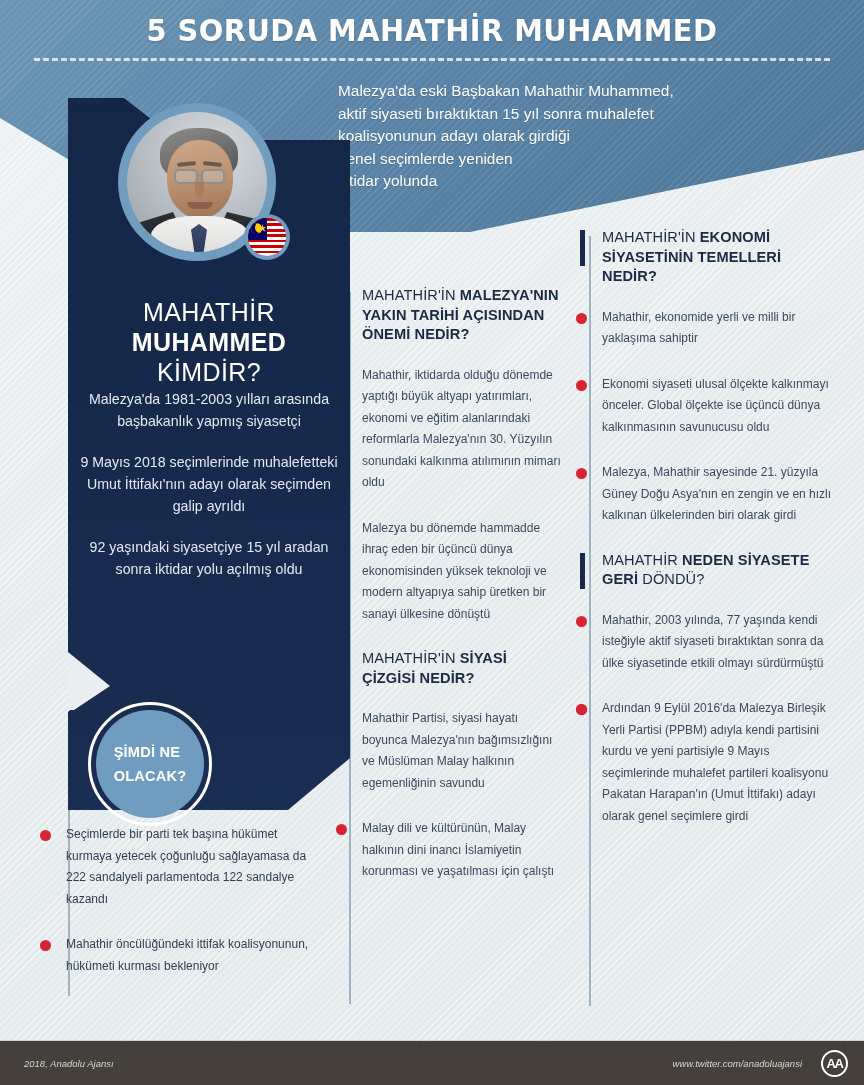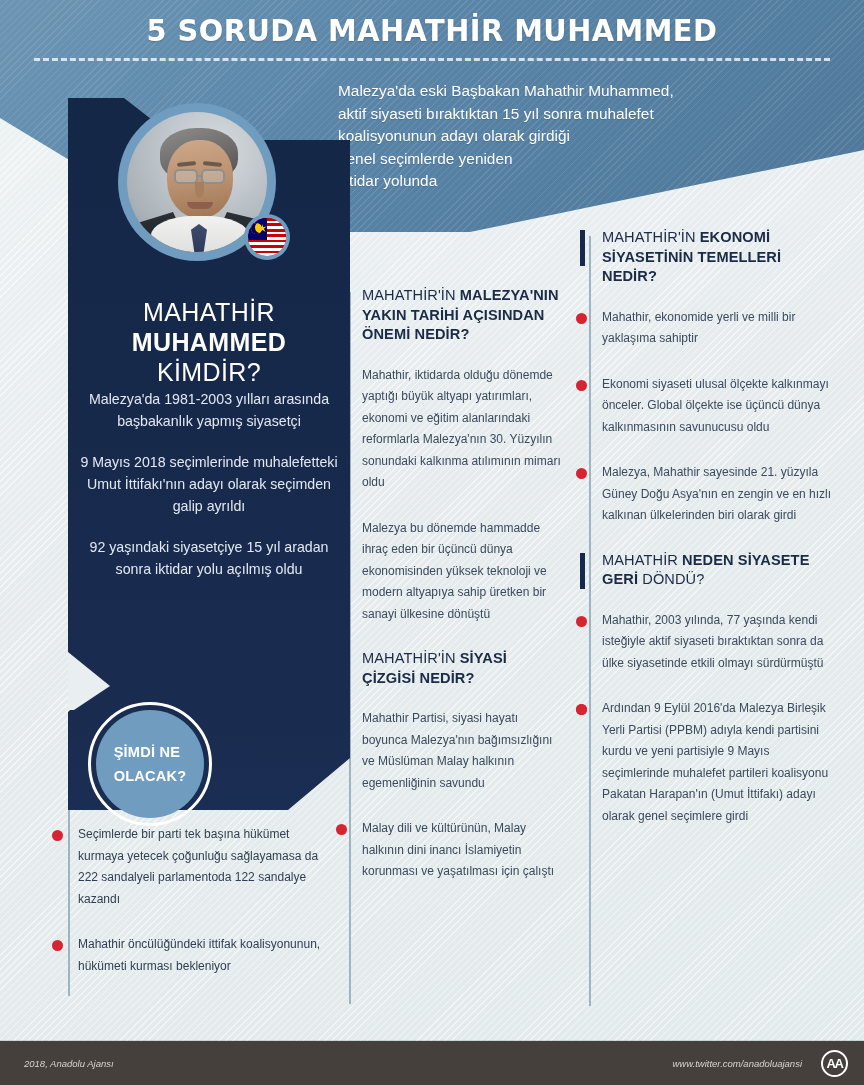--- a/index.html
+++ b/index.html
@@ -189,21 +189,21 @@
     display: flex; align-items: center; justify-content: center;
     text-align: left;
   }
   .circle span {
     color: #ffffff; font-weight: bold; font-size: 14.6px; line-height: 24px;
     letter-spacing: 0.2px;
   }
 
   
   .col { position: absolute; }
-  .col-left  { left: 56px;  top: 824px;  width: 278px; }
+  .col-left  { left: 44px;  top: 824px;  width: 278px; }
   .col-mid   { left: 340px; top: 286px;  width: 224px; }
   .col-right { left: 580px; top: 228px;  width: 256px; }
 
   .rail {
     position: absolute; width: 2px;
     background: #9fb4c2;
   }
   .rail-left  { left: 68px;  top: 718px; height: 278px; }
   .rail-mid   { left: 349px; top: 292px; height: 712px; }
   .rail-right { left: 589px; top: 236px; height: 770px; }

